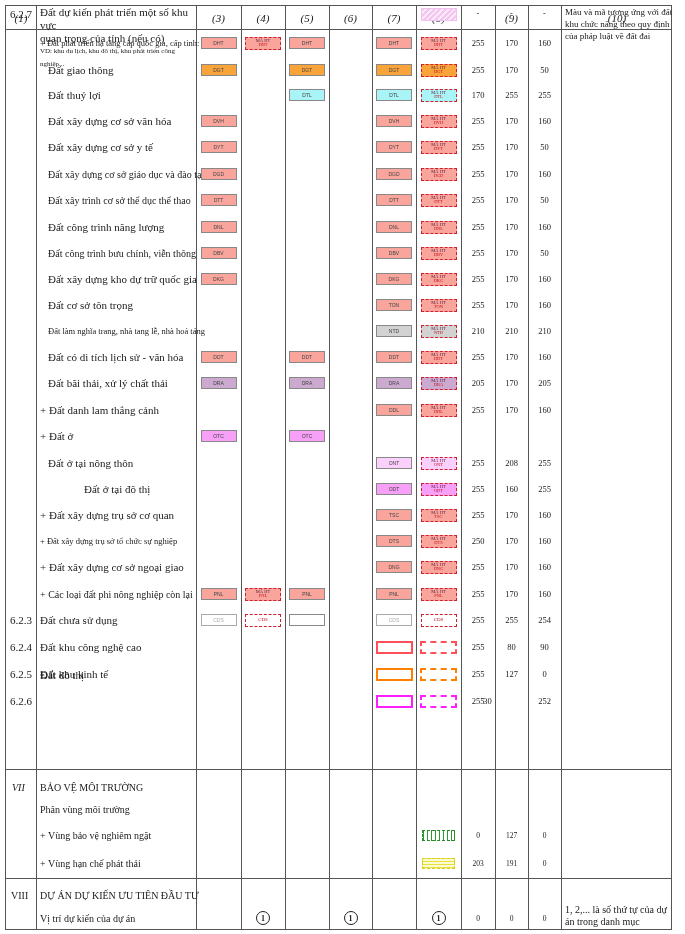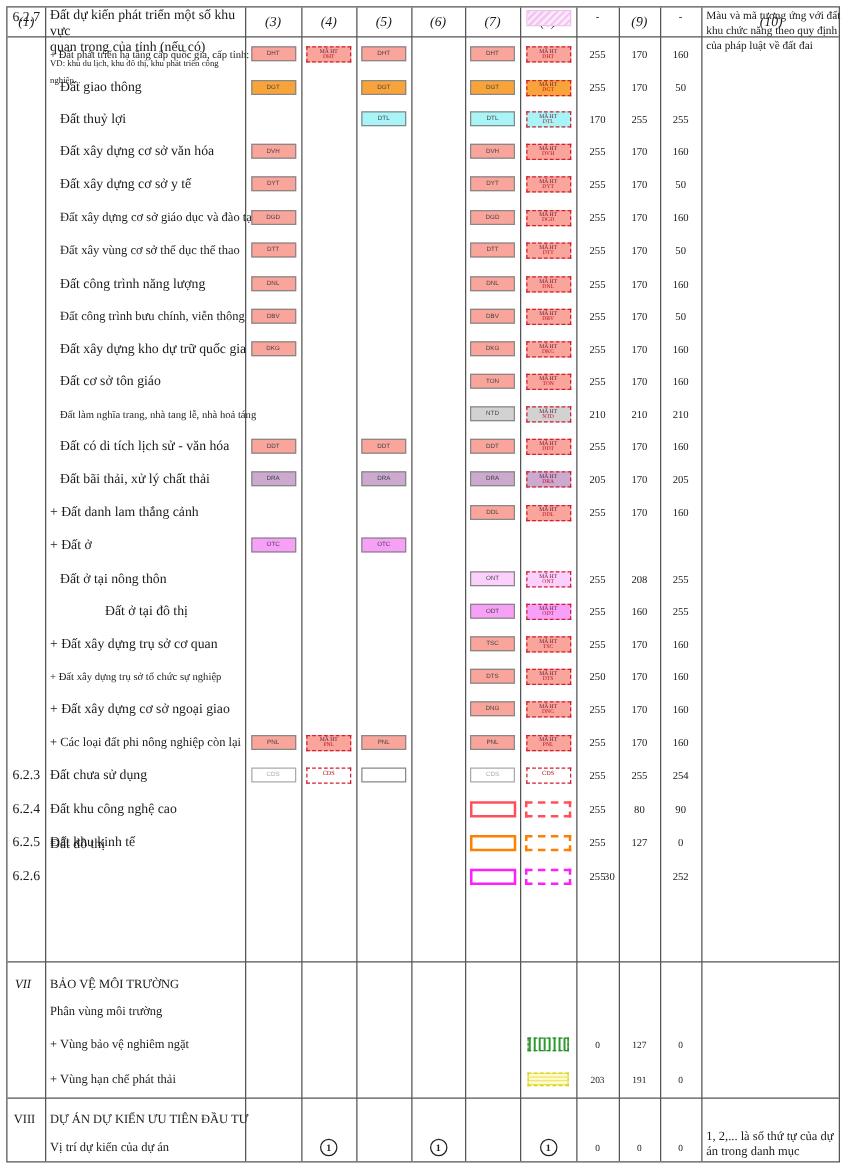--- a/index.html
+++ b/index.html
@@ -172,21 +172,21 @@
           <div class="dbox" style="background: rgb(249, 165, 156);">
             <span class="t">MÃ HT</span>
             <span>DGD</span>
           </div>
         </div>
         <div class="cell val" style="left: 455px; width: 34px; top: 161px; height: 14px;">255</div>
         <div class="cell val" style="left: 489px; width: 33px; top: 161px; height: 14px;">170</div>
         <div class="cell val" style="left: 522px; width: 33px; top: 161px; height: 14px;">160</div>
       </div>
       <div class="row">
-        <div class="cell label mid indent" style="left: 30px; width: 158px; top: 186px; height: 16px; padding-left: 12px;">Đất xây vùng cơ sở thể dục thể thao</div>
+        <div class="cell label mid indent" style="left: 30px; width: 158px; top: 186px; height: 16px; padding-left: 12px;">Đất xây trình cơ sở thể dục thể thao</div>
         <div class="cell center" style="left: 190px; width: 45px; top: 187px; height: 14px;">
           <div class="box" style="background: rgb(249, 165, 156);">DTT</div>
         </div>
         <div class="cell center" style="left: 366px; width: 44px; top: 187px; height: 14px;">
           <div class="box" style="background: rgb(249, 165, 156);">DTT</div>
         </div>
         <div class="cell center" style="left: 410px; width: 45px; top: 186px; height: 16px;">
           <div class="dbox" style="background: rgb(249, 165, 156);">
             <span class="t">MÃ HT</span>
             <span>DTT</span>
@@ -244,21 +244,21 @@
           <div class="dbox" style="background: rgb(249, 165, 156);">
             <span class="t">MÃ HT</span>
             <span>DKG</span>
           </div>
         </div>
         <div class="cell val" style="left: 455px; width: 34px; top: 266px; height: 14px;">255</div>
         <div class="cell val" style="left: 489px; width: 33px; top: 266px; height: 14px;">170</div>
         <div class="cell val" style="left: 522px; width: 33px; top: 266px; height: 14px;">160</div>
       </div>
       <div class="row">
-        <div class="cell label  indent" style="left: 30px; width: 158px; top: 291px; height: 16px; padding-left: 12px;">Đất cơ sở tôn giáo</div>
+        <div class="cell label  indent" style="left: 30px; width: 158px; top: 291px; height: 16px; padding-left: 12px;">Đất cơ sở tôn trọng</div>
         <div class="cell center" style="left: 366px; width: 44px; top: 292px; height: 14px;">
           <div class="box" style="background: rgb(249, 165, 156);">TON</div>
         </div>
         <div class="cell center" style="left: 410px; width: 45px; top: 291px; height: 16px;">
           <div class="dbox" style="background: rgb(249, 165, 156);">
             <span class="t">MÃ HT</span>
             <span>TON</span>
           </div>
         </div>
         <div class="cell val" style="left: 455px; width: 34px; top: 292px; height: 14px;">255</div>

